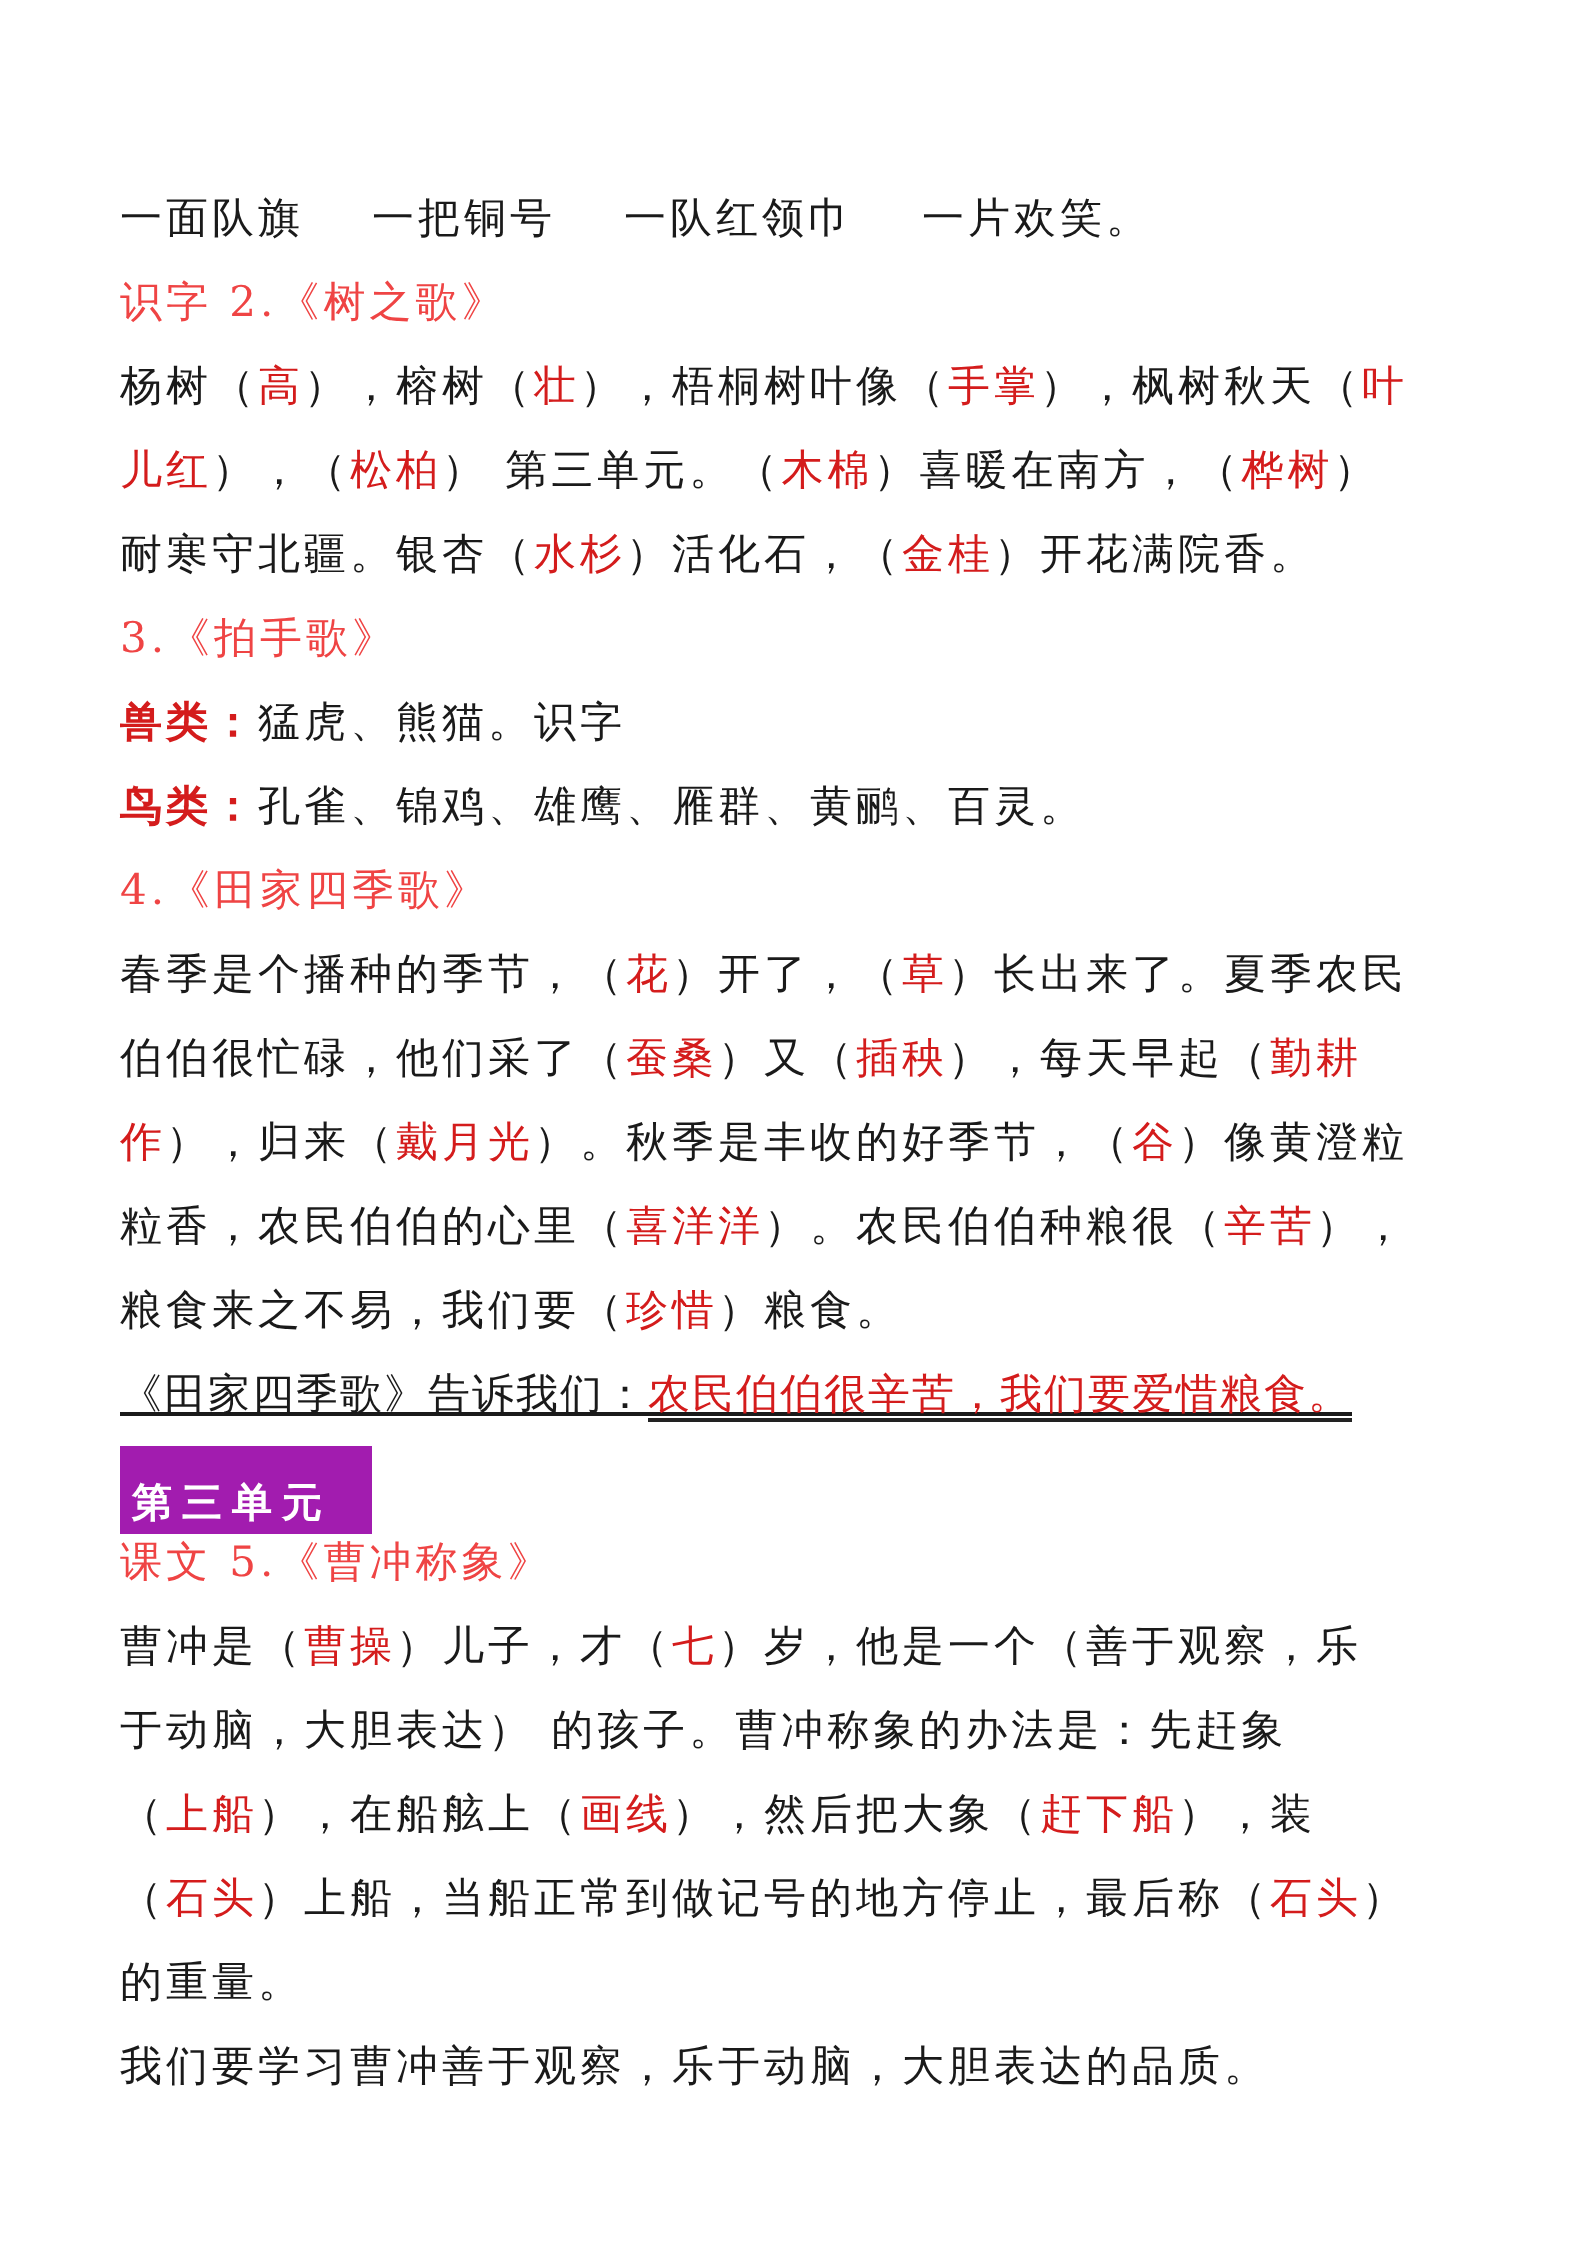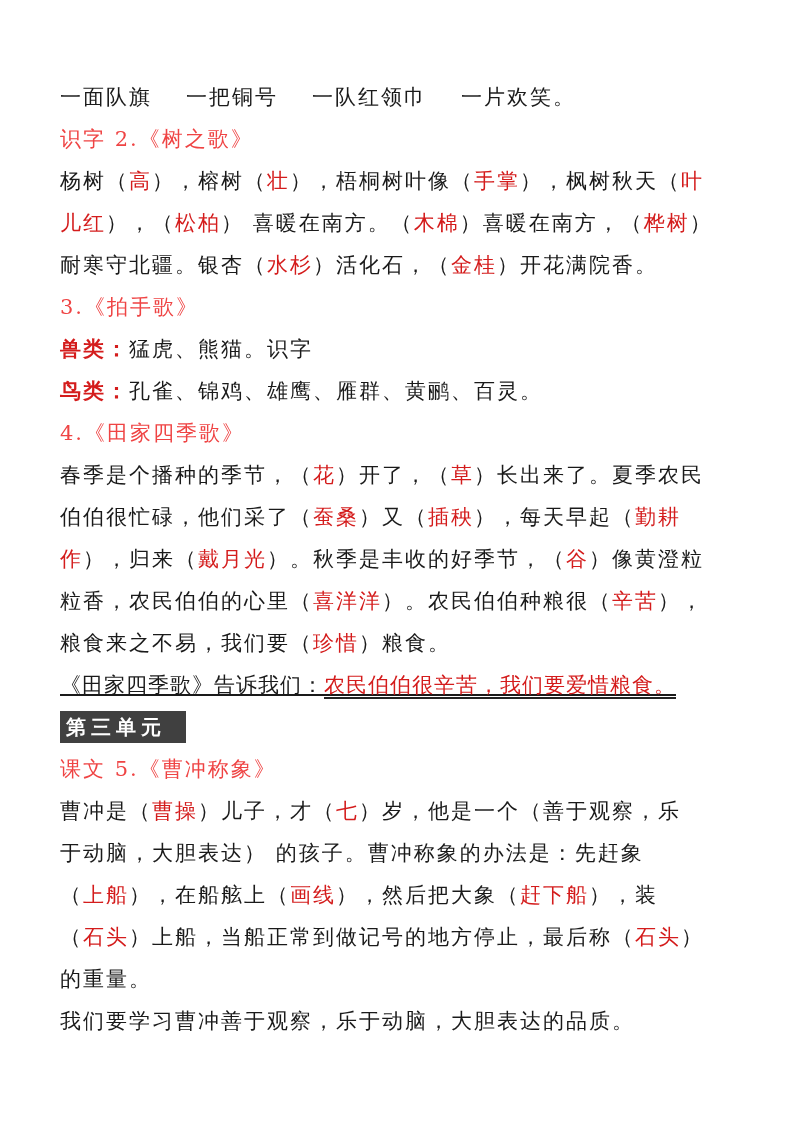--- a/index.html
+++ b/index.html
@@ -11,21 +11,21 @@
       width: 793px;
       height: 1122px;
       position: relative;
       overflow: hidden;
       font-family: "DejaVu Serif", "Liberation Serif", serif;
       color: #1a1a1a;
     }
     .page {
       position: absolute;
       left: 60px;
-      top: 76px;
+      top: 88px;
       width: 680px;
     }
     .line {
       font-size: 21px;
       line-height: 42px;
       height: 42px;
       white-space: nowrap;
       letter-spacing: 2px;
     }
     .line.tight { letter-spacing: 1px; text-decoration: underline; }
@@ -38,43 +38,43 @@
     .spacer { display: inline-block; width: 34px; }
     .underline-red {
       color: #d41c1c;
       text-decoration: underline;
       text-decoration-color: #222;
       text-underline-offset: 5px;
       text-decoration-thickness: 2px;
     }
     .unit-box {
       display: inline-block;
-      background: #404040;
+      background: #a21caf;
       color: #ffffff;
       font-weight: bold;
-      padding: 0 20px 0 6px;
+      padding: 12px 20px 0 6px;
       height: 32px;
       line-height: 32px;
       letter-spacing: 5px;
       font-size: 20px;
       margin-top: 5px;
     }
   </style>
 </head>
 <body>
 
 <div class="page">
 
   <div class="line">
     <span>一面队旗</span><span class="spacer"></span><span>一把铜号</span><span class="spacer"></span><span>一队红领巾</span><span class="spacer"></span><span>一片欢笑。</span>
   </div>
 
   <div class="line heading">识字 2.《树之歌》</div>
   <div class="line rich"><span>杨树（</span><span class="red">高</span><span>），榕树（</span><span class="red">壮</span><span>），梧桐树叶像（</span><span class="red">手掌</span><span>），枫树秋天（</span><span class="red">叶</span></div>
-  <div class="line rich"><span class="red">儿红</span><span>），（</span><span class="red">松柏</span><span>） 喜暖在南方。（</span><span class="red">木棉</span><span>）喜暖在南方，（</span><span class="red">桦树</span><span>）</span></div>
+  <div class="line rich"><span class="red">儿红</span><span>），（</span><span class="red">松柏</span><span>） 第三单元。（</span><span class="red">木棉</span><span>）喜暖在南方，（</span><span class="red">桦树</span><span>）</span></div>
   <div class="line rich"><span>耐寒守北疆。银杏（</span><span class="red">水杉</span><span>）活化石，（</span><span class="red">金桂</span><span>）开花满院香。</span></div>
 
   <div class="line heading">3.《拍手歌》</div>
   <div class="line">
     <span class="redbold">兽类：</span><span>猛虎、熊猫。识字</span>
   </div>
   <div class="line">
     <span class="redbold">鸟类：</span><span>孔雀、锦鸡、雄鹰、雁群、黄鹂、百灵。</span>
   </div>
 

